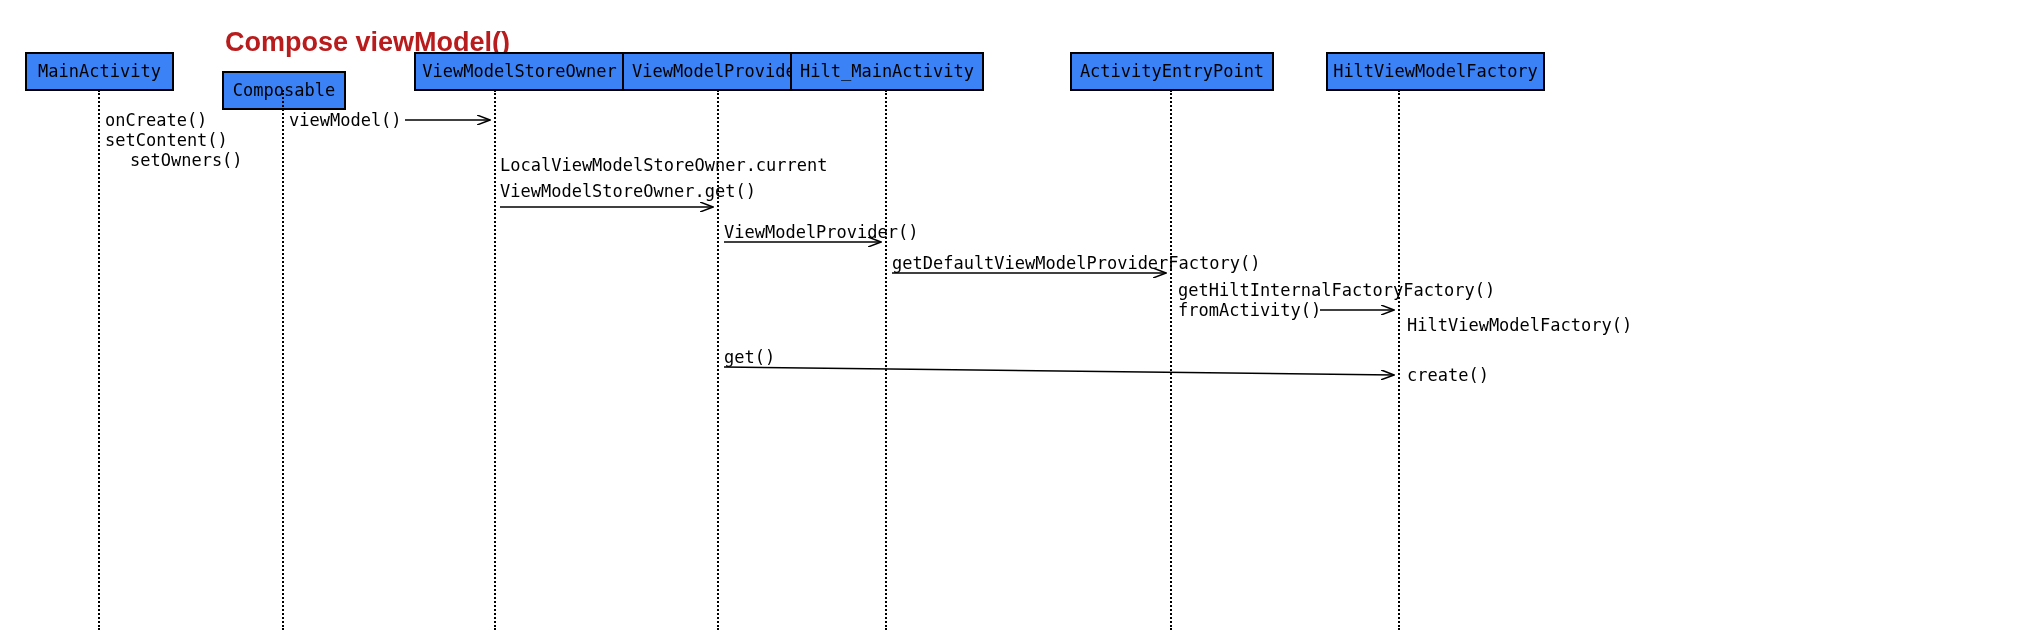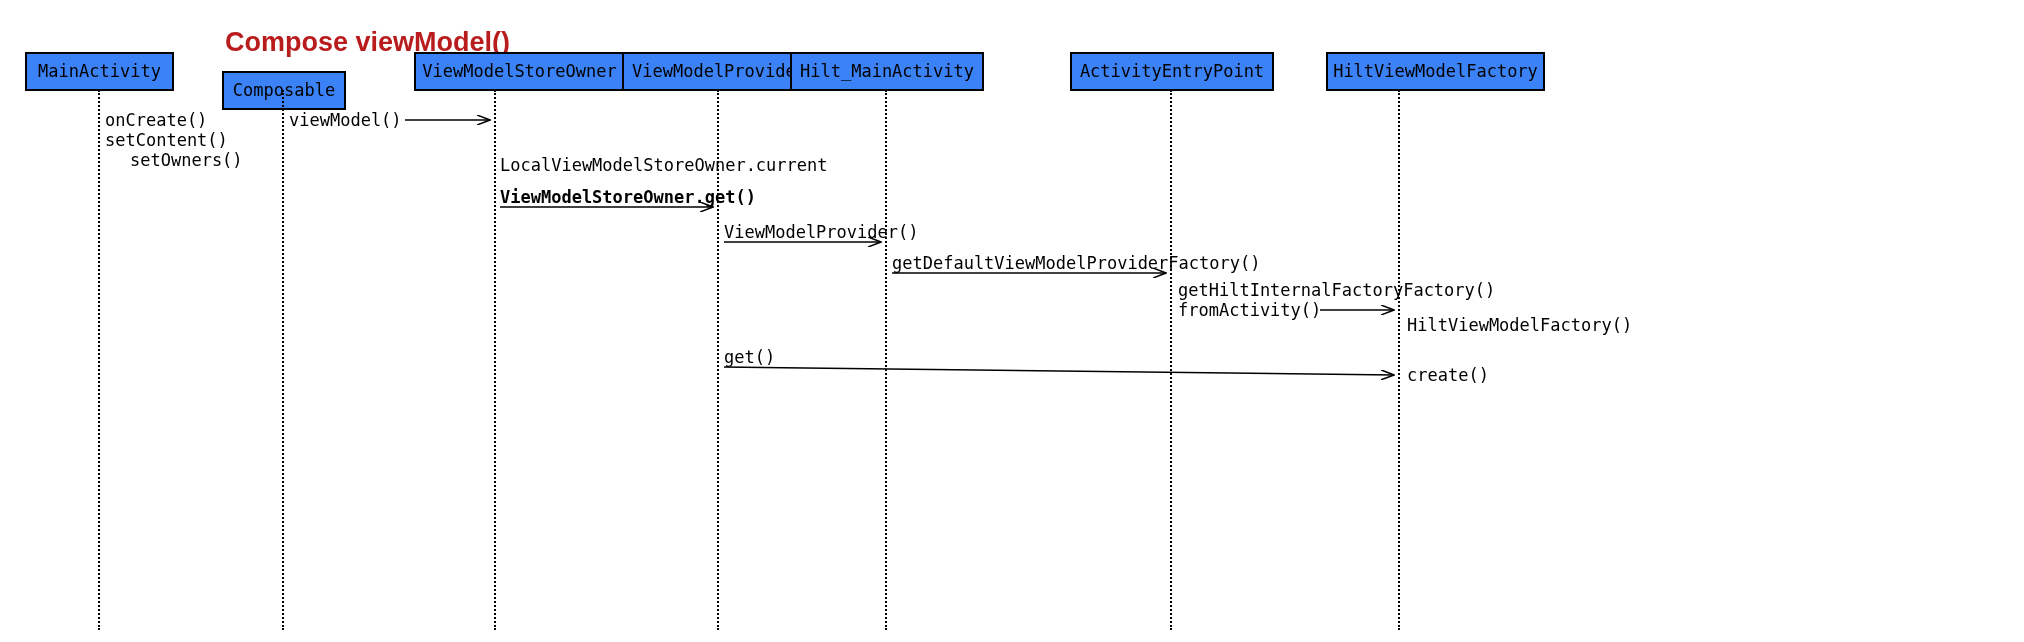--- a/index.html
+++ b/index.html
@@ -76,21 +76,21 @@
 <div class="actor-box" style="left: 1290px; width: 215px; top: 52px; margin-left: 36px;"><span>HiltViewModelFactory</span></div>
 <div class="lifeline" style="left:1398px;"></div>
 
 <div class="msg" style="left:105px; top:110px;">onCreate()</div>
 <div class="msg" style="left:105px; top:130px;">setContent()</div>
 <div class="msg" style="left:130px; top:150px;">setOwners()</div>
 
 <div class="msg" style="left:289px; top:110px;">viewModel()</div>
 
 <div class="msg" style="left:500px; top:155px;">LocalViewModelStoreOwner.current</div>
-<div class="msg" style="left:500px; top:187px;font-weight:bold;">ViewModelStoreOwner.get()</div>
+<div class="msg" style="left:500px; top:181px;">ViewModelStoreOwner.get()</div>
 
 <div class="msg" style="left:724px; top:222px;">ViewModelProvider()</div>
 
 <div class="msg" style="left:892px; top:253px;text-align:right;">getDefaultViewModelProviderFactory()</div>
 
 <div class="msg" style="left:1178px; top:280px;">getHiltInternalFactoryFactory()</div>
 <div class="msg" style="left:1178px; top:300px;">fromActivity()</div>
 
 <div class="msg" style="left:1407px; top:315px;">HiltViewModelFactory()</div>
 

